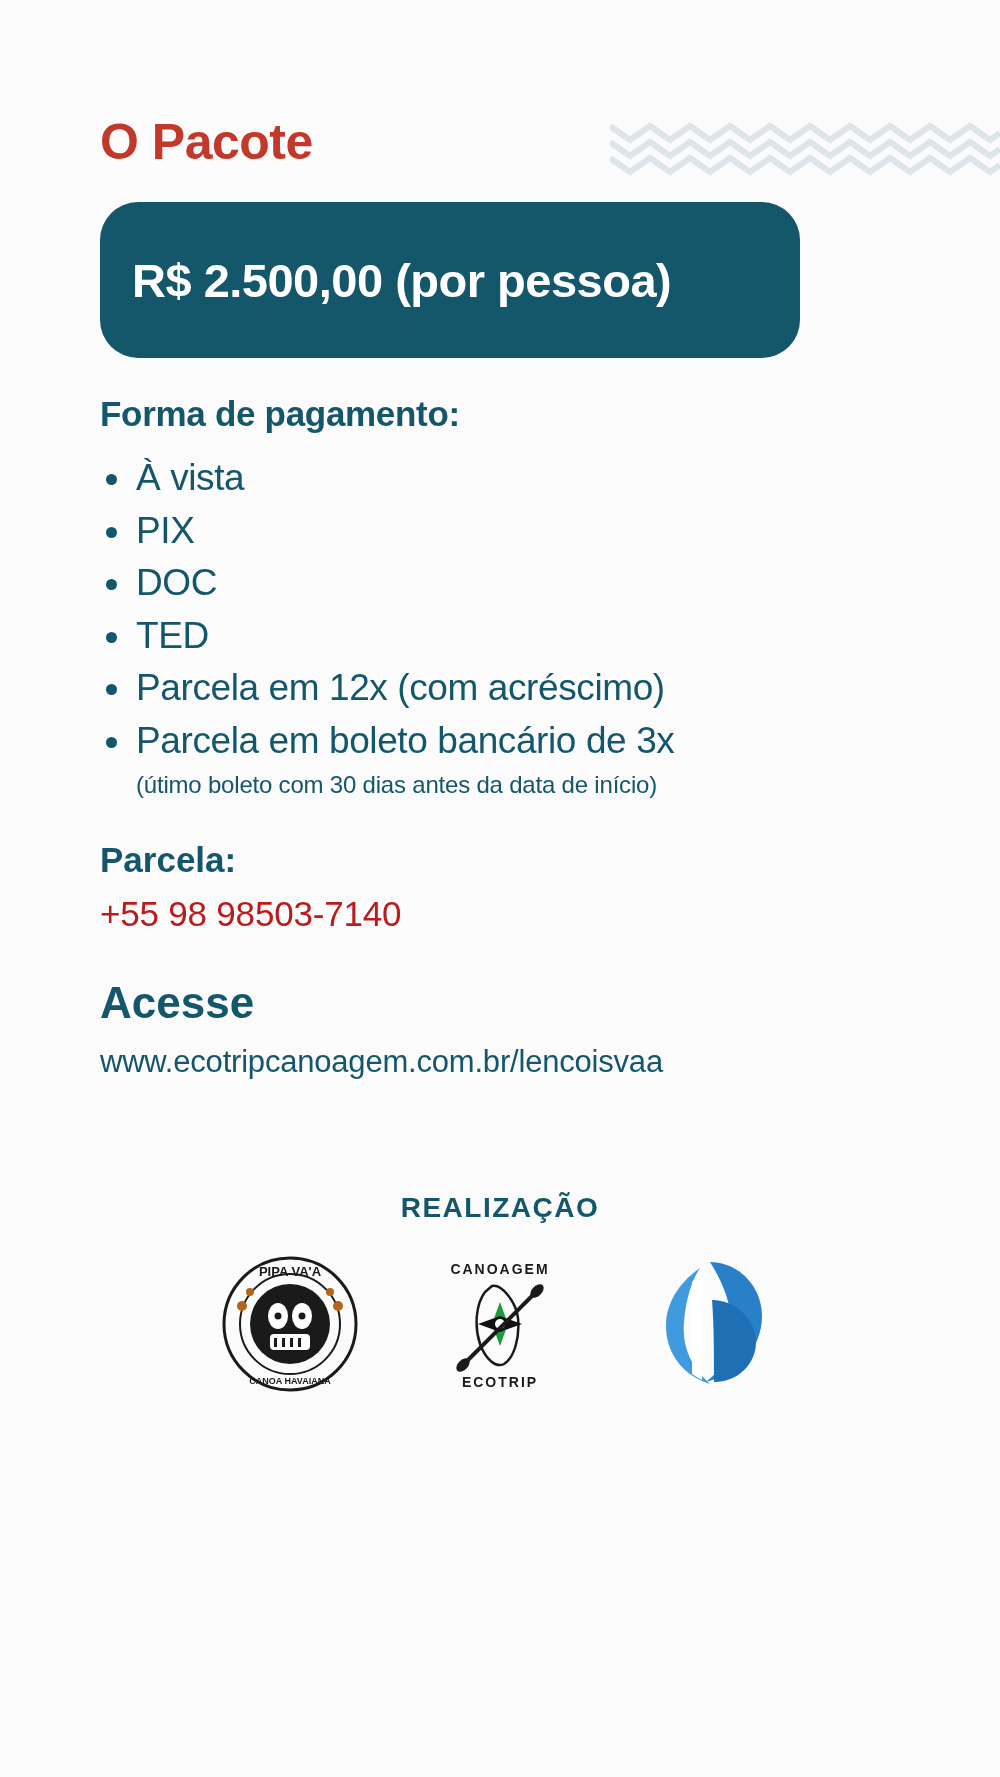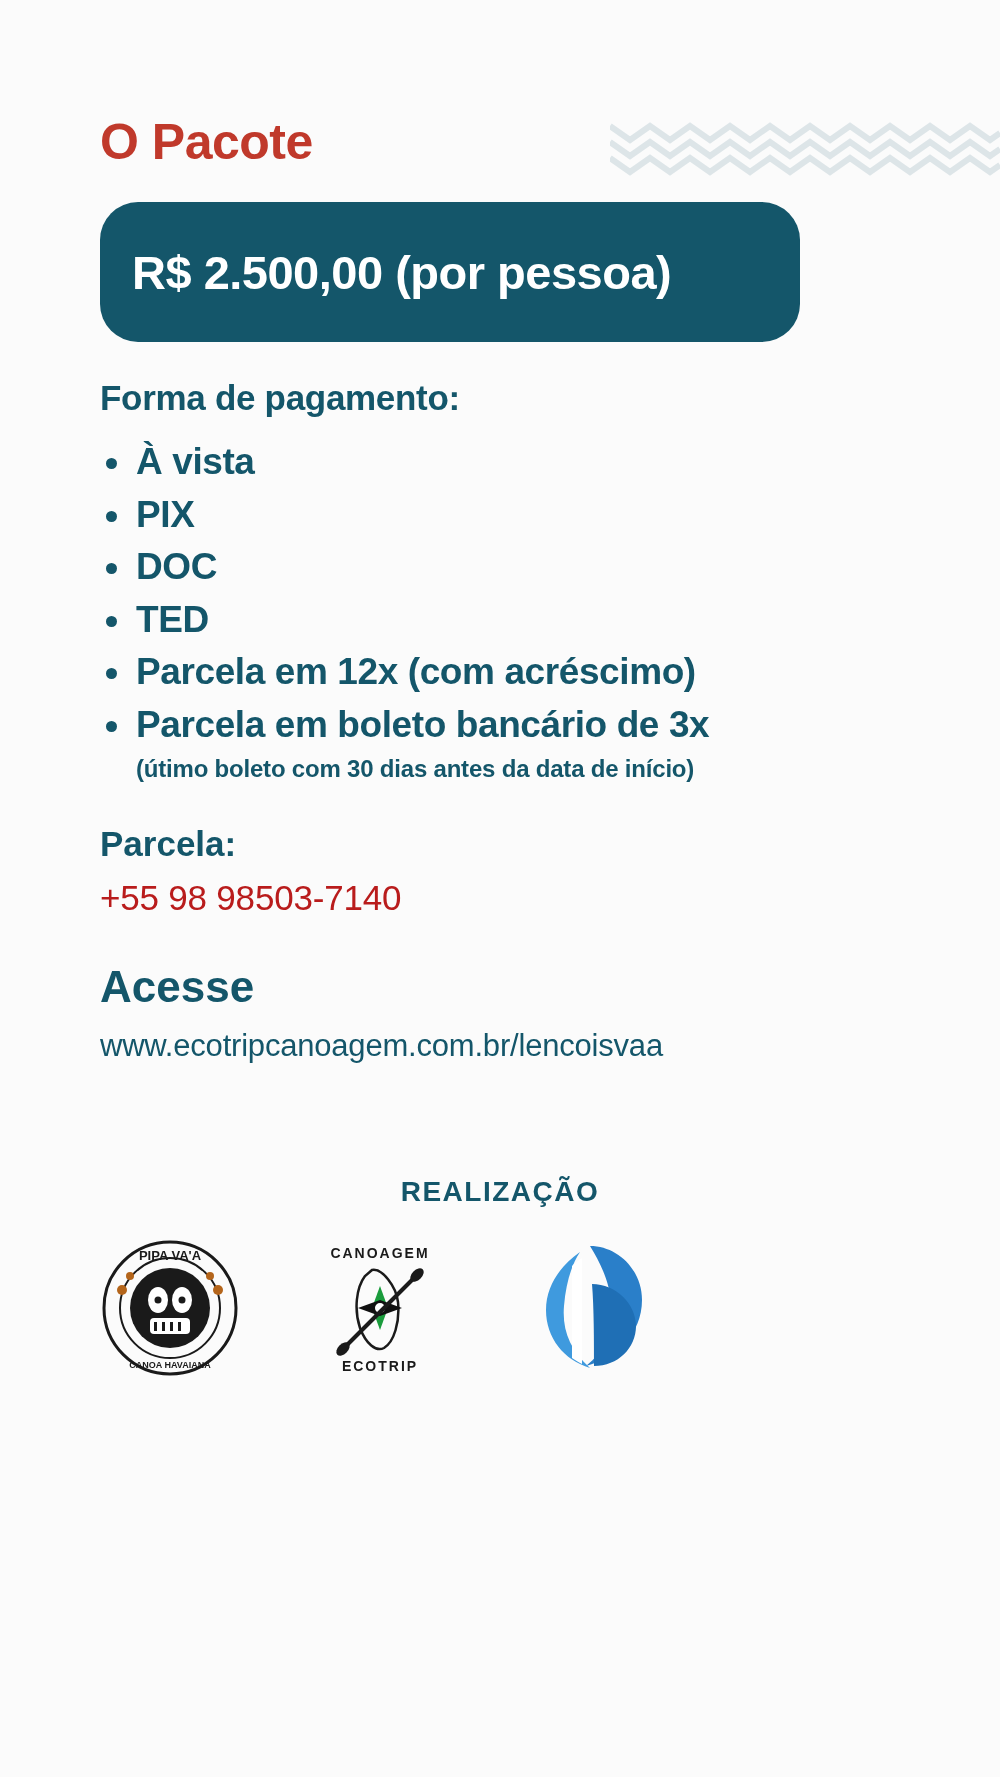--- a/index.html
+++ b/index.html
@@ -48,21 +48,21 @@
     margin: 22px 0 0 0;
     font-size: 35px;
     font-weight: bold;
     color: #175366;
     letter-spacing: -0.3px;
   }
 
   .price-box {
     margin-top: 32px;
     width: 700px;
-    height: 140px;
+    height: 156px;
     background: #14566a;
     border-radius: 38px;
     display: flex;
     align-items: center;
     padding-left: 32px;
     box-sizing: border-box;
   }
   .price-text {
     color: #ffffff;
     font-size: 47px;
@@ -75,21 +75,20 @@
     font-size: 35px;
     font-weight: bold;
     color: #14566a;
     letter-spacing: -0.3px;
   }
 
   ul.pay-list {
     list-style: none;
     margin: 18px 0 0 0;
     padding: 0;
-    font-weight: bold;
   }
   ul.pay-list li {
     position: relative;
     padding-left: 36px;
     font-size: 37px;
     line-height: 1.42;
     color: #14566a;
     letter-spacing: -0.4px;
   }
   ul.pay-list li::before {
@@ -143,20 +142,21 @@
     text-align: center;
     font-size: 28px;
     font-weight: bold;
     letter-spacing: 1.5px;
     color: #14566a;
   }
 
   .logos {
     margin-top: 30px;
     display: flex;
+    justify-content: center;
     align-items: center;
     gap: 70px;
   }
   .logo {
     width: 140px;
     height: 140px;
     position: relative;
   }
 </style>
 </head>

